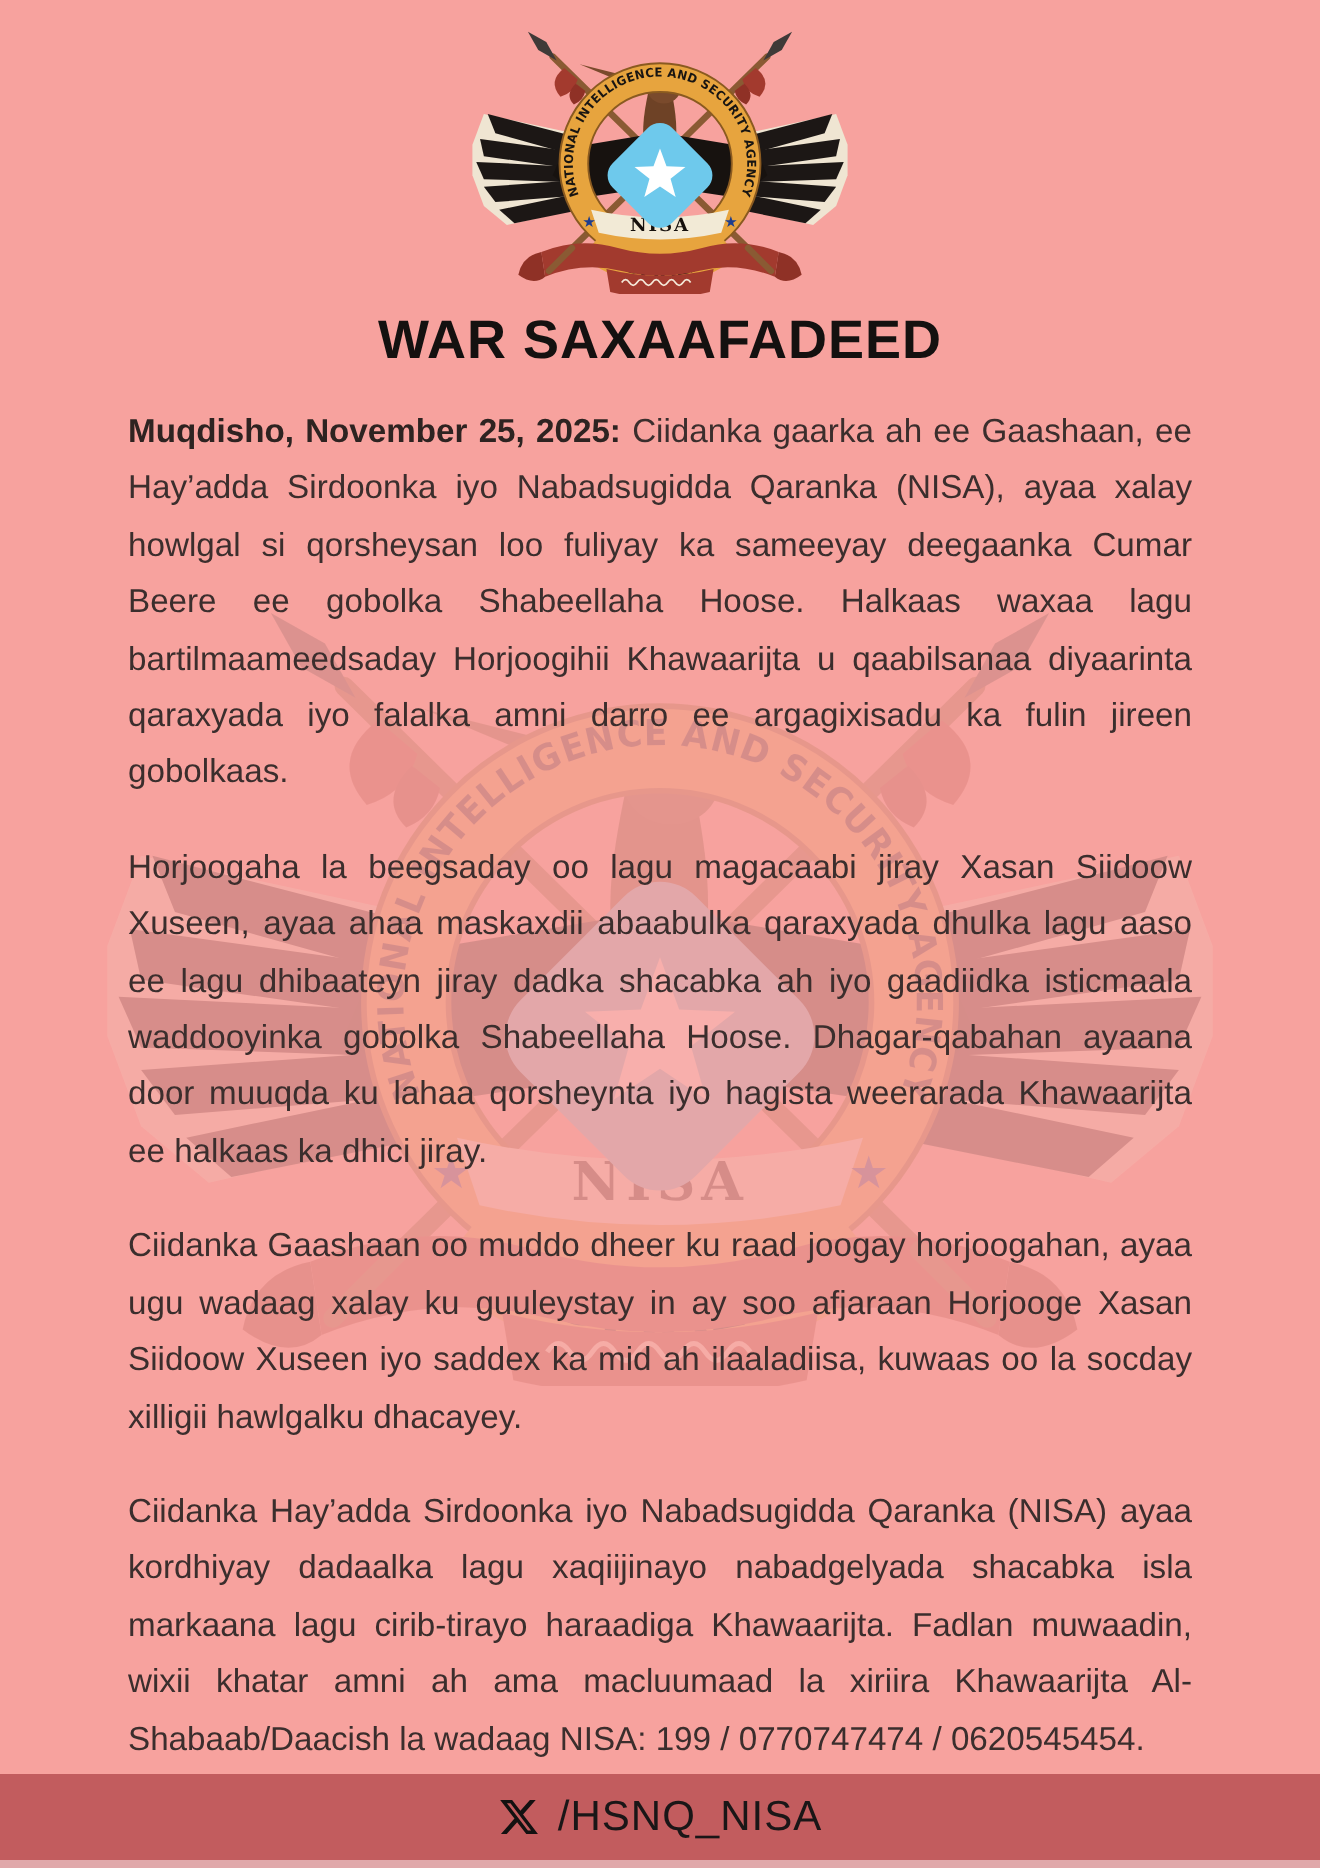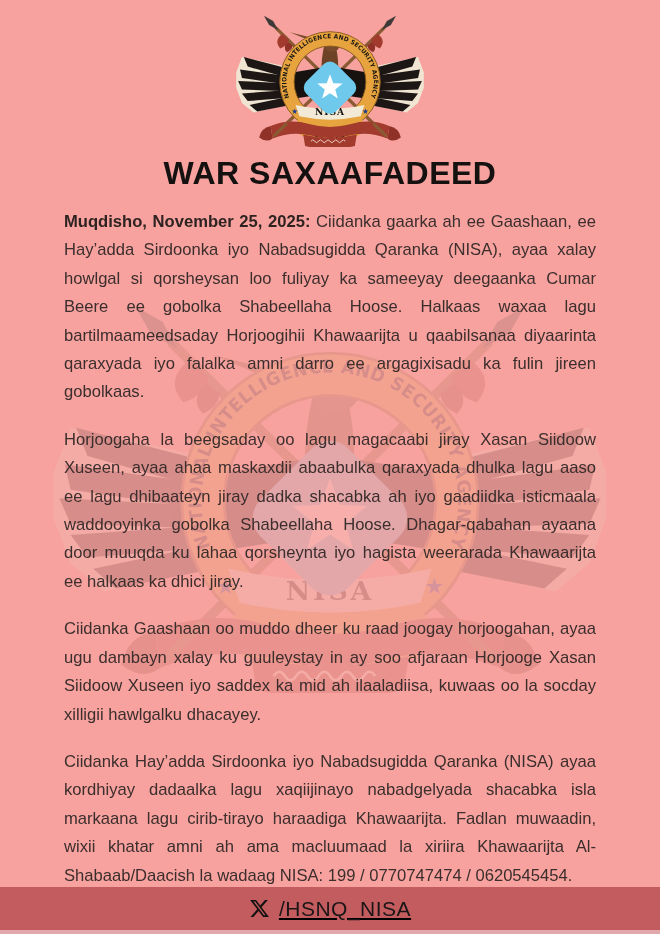--- a/index.html
+++ b/index.html
@@ -7,21 +7,21 @@
     position:relative;width:660px;height:934px;margin:0 auto;
     background:#f7a29e;overflow:hidden;
     font-family:"Liberation Sans",sans-serif;
   }
   .watermark{
     position:absolute;left:48px;top:298px;width:564px;height:395px;
     opacity:.14;pointer-events:none;z-index:0;
   }
   .logo{display:block;margin:13px auto 0;width:192px;height:134px;position:relative;z-index:2;}
   .title{
-    margin:8px 0 0;text-align:center;font-size:32px;font-weight:bold;
+    margin:8px 0 0;text-align:center;font-size:27px;font-weight:bold;
     color:#141110;letter-spacing:.5px;position:relative;z-index:2;
   }
   .content{
     position:relative;z-index:1;padding:16px 64px 0;
     color:#3b2e2d;font-size:16.6px;line-height:28.4px;
     text-align:justify;
   }
   .content p{margin:0 0 19px;}
   .content strong{font-weight:bold;color:#2e2321;margin-top:29px;}
   .endmark{
@@ -114,26 +114,26 @@
 
   <svg class="logo" viewBox="0 0 200 140">
     <use href="#emblem"></use>
   </svg>
 
   <h1 class="title">WAR SAXAAFADEED</h1>
 
   <div class="content">
     <p><strong>Muqdisho, November 25, 2025:</strong><span> Ciidanka gaarka ah ee Gaashaan, ee Hay’adda Sirdoonka iyo Nabadsugidda Qaranka (NISA), ayaa xalay howlgal si qorsheysan loo fuliyay ka sameeyay deegaanka Cumar Beere ee gobolka Shabeellaha Hoose. Halkaas waxaa lagu bartilmaameedsaday Horjoogihii Khawaarijta u qaabilsanaa diyaarinta qaraxyada iyo falalka amni darro ee argagixisadu ka fulin jireen gobolkaas.</span></p>
     <p>Horjoogaha la beegsaday oo lagu magacaabi jiray Xasan Siidoow Xuseen, ayaa ahaa maskaxdii abaabulka qaraxyada dhulka lagu aaso ee lagu dhibaateyn jiray dadka shacabka ah iyo gaadiidka isticmaala waddooyinka gobolka Shabeellaha Hoose. Dhagar-qabahan ayaana door muuqda ku lahaa qorsheynta iyo hagista weerarada Khawaarijta ee halkaas ka dhici jiray.</p>
-    <p>Ciidanka Gaashaan oo muddo dheer ku raad joogay horjoogahan, ayaa ugu dambayn xalay ku guuleystay in ay soo afjaraan Horjooge Xasan Siidoow Xuseen iyo saddex ka mid ah ilaaladiisa, kuwaas oo la socday xilligii hawlgalku dhacayey.</p>
+    <p>Ciidanka Gaashaan oo muddo dheer ku raad joogay horjoogahan, ayaa ugu wadaag xalay ku guuleystay in ay soo afjaraan Horjooge Xasan Siidoow Xuseen iyo saddex ka mid ah ilaaladiisa, kuwaas oo la socday xilligii hawlgalku dhacayey.</p>
     <p>Ciidanka Hay’adda Sirdoonka iyo Nabadsugidda Qaranka (NISA) ayaa kordhiyay dadaalka lagu xaqiijinayo nabadgelyada shacabka isla markaana lagu cirib-tirayo haraadiga Khawaarijta. Fadlan muwaadin, wixii khatar amni ah ama macluumaad la xiriira Khawaarijta Al-Shabaab/Daacish la wadaag NISA: 199 / 0770747474 / 0620545454.</p>
     <div class="endmark">-DHAMMAAD-</div>
   </div>
 
-  <div class="footer" style="background: rgb(194, 92, 94); text-decoration: underline;">
+  <div class="footer" style="background: rgb(194, 92, 94);">
     <svg class="x-icon" viewBox="0 0 24 24">
       <path fill="#131111" d="M18.244 2.25h3.308l-7.227 8.26 8.502 11.24H16.17l-5.214-6.817L4.99 21.75H1.68l7.73-8.835L1.254 2.25H8.08l4.713 6.231zm-1.161 17.52h1.833L7.084 4.126H5.117z"></path>
     </svg>
     <span class="handle">/HSNQ_NISA</span>
   </div>
   <div class="bottom-strip" style="background: rgb(224, 168, 170);"></div>
 
 </div>
 
 </body></html>

